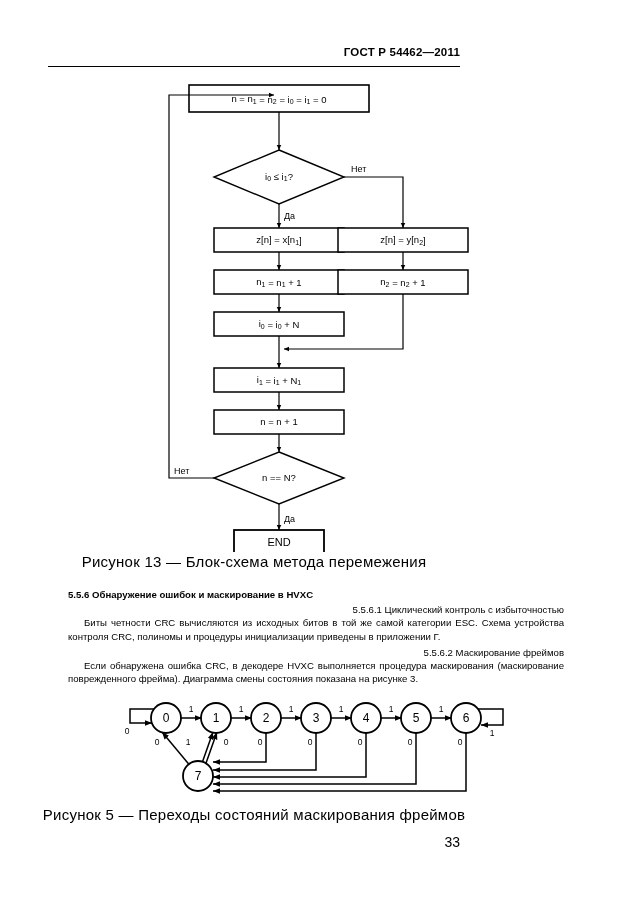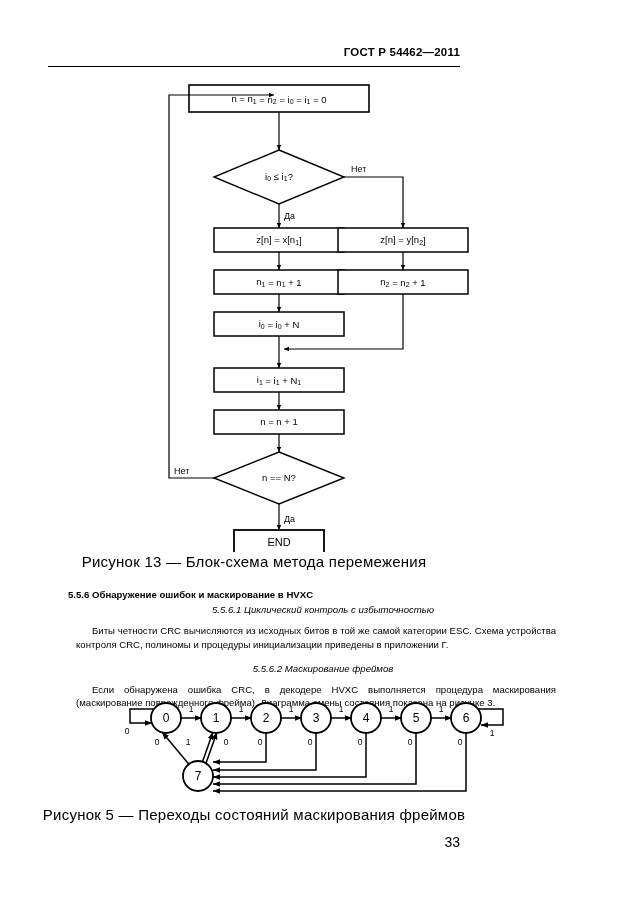--- a/index.html
+++ b/index.html
@@ -81,28 +81,27 @@
     line-height: 13.2px;
     text-align: justify;
   }
   .h-sub {
     font-weight: bold;
     margin: 0 0 2px 0;
     text-indent: 0;
     text-align: left;
   }
   .p-indent {
-    margin: 8px;
+    margin: 0;
     text-indent: 16px;
   }
   .p-noindent {
     margin: 0;
     text-indent: 14px;
-    text-align: center;
-    font-style: italic;
+    text-align: right;
   }
   .gap { height: 3px; }
   
   .fig14 {
     position: absolute;
     left: 100px;
     top: 696px;
     width: 430px;
     height: 105px;
   }

